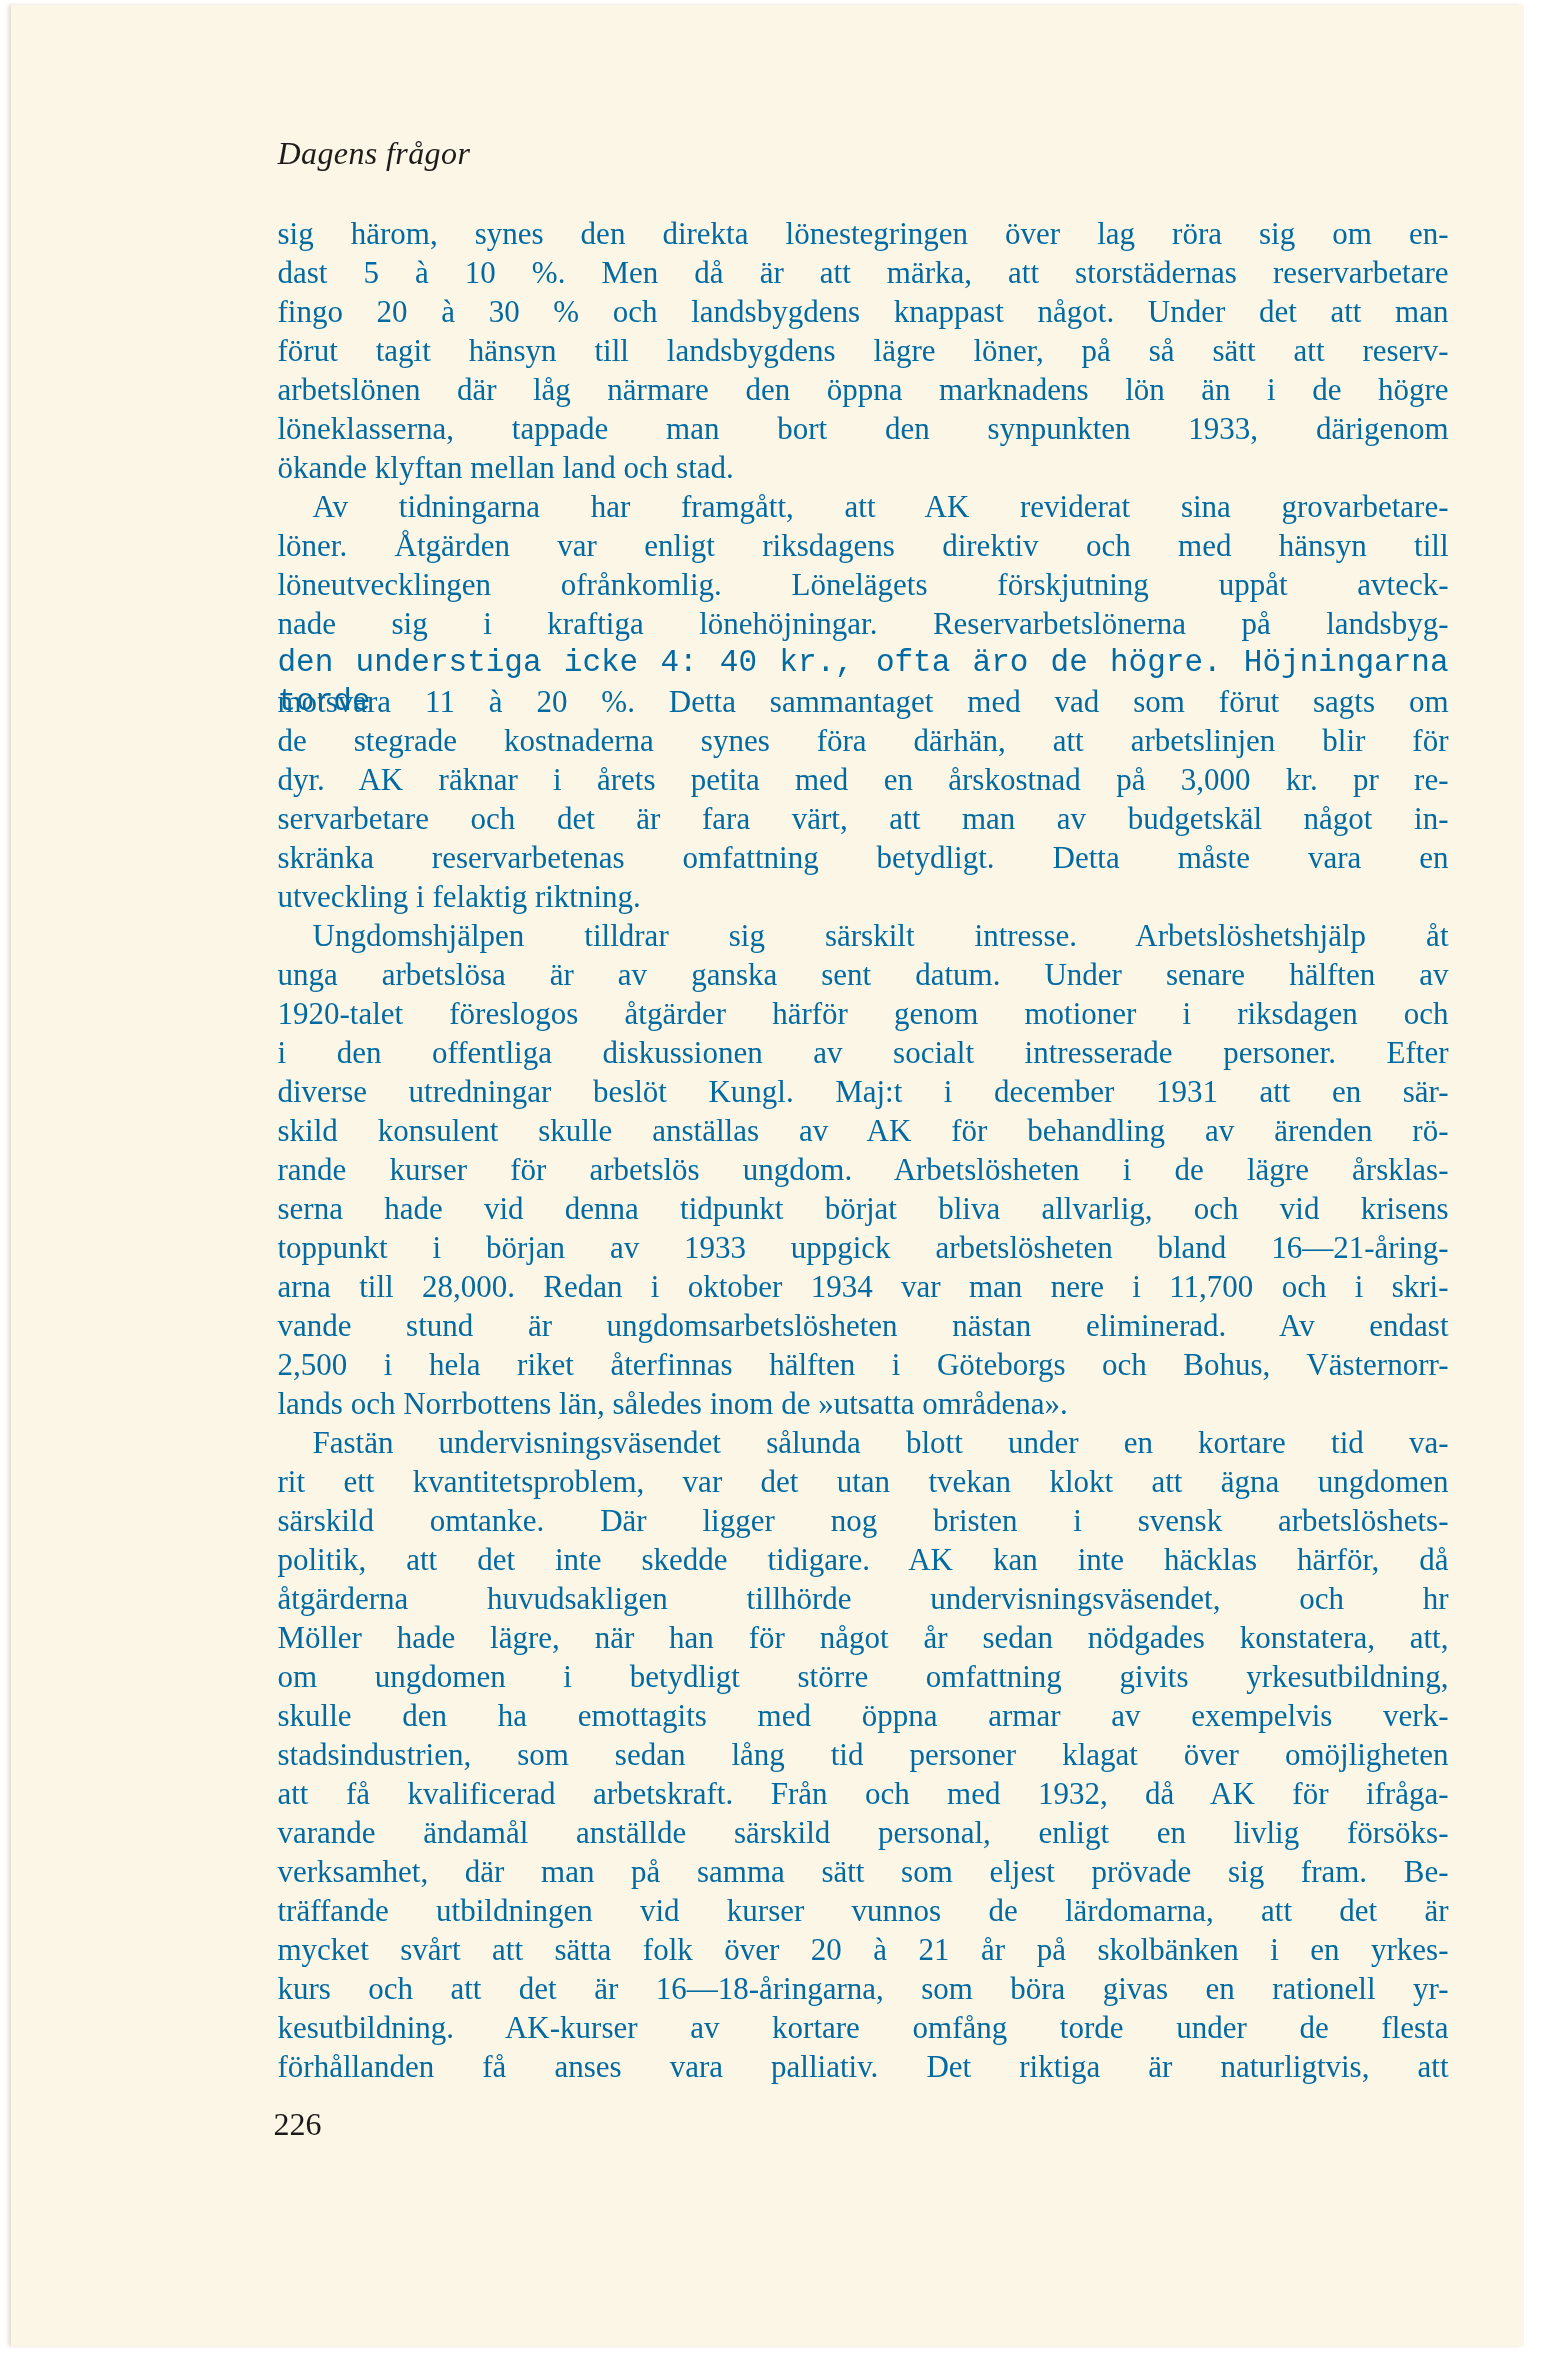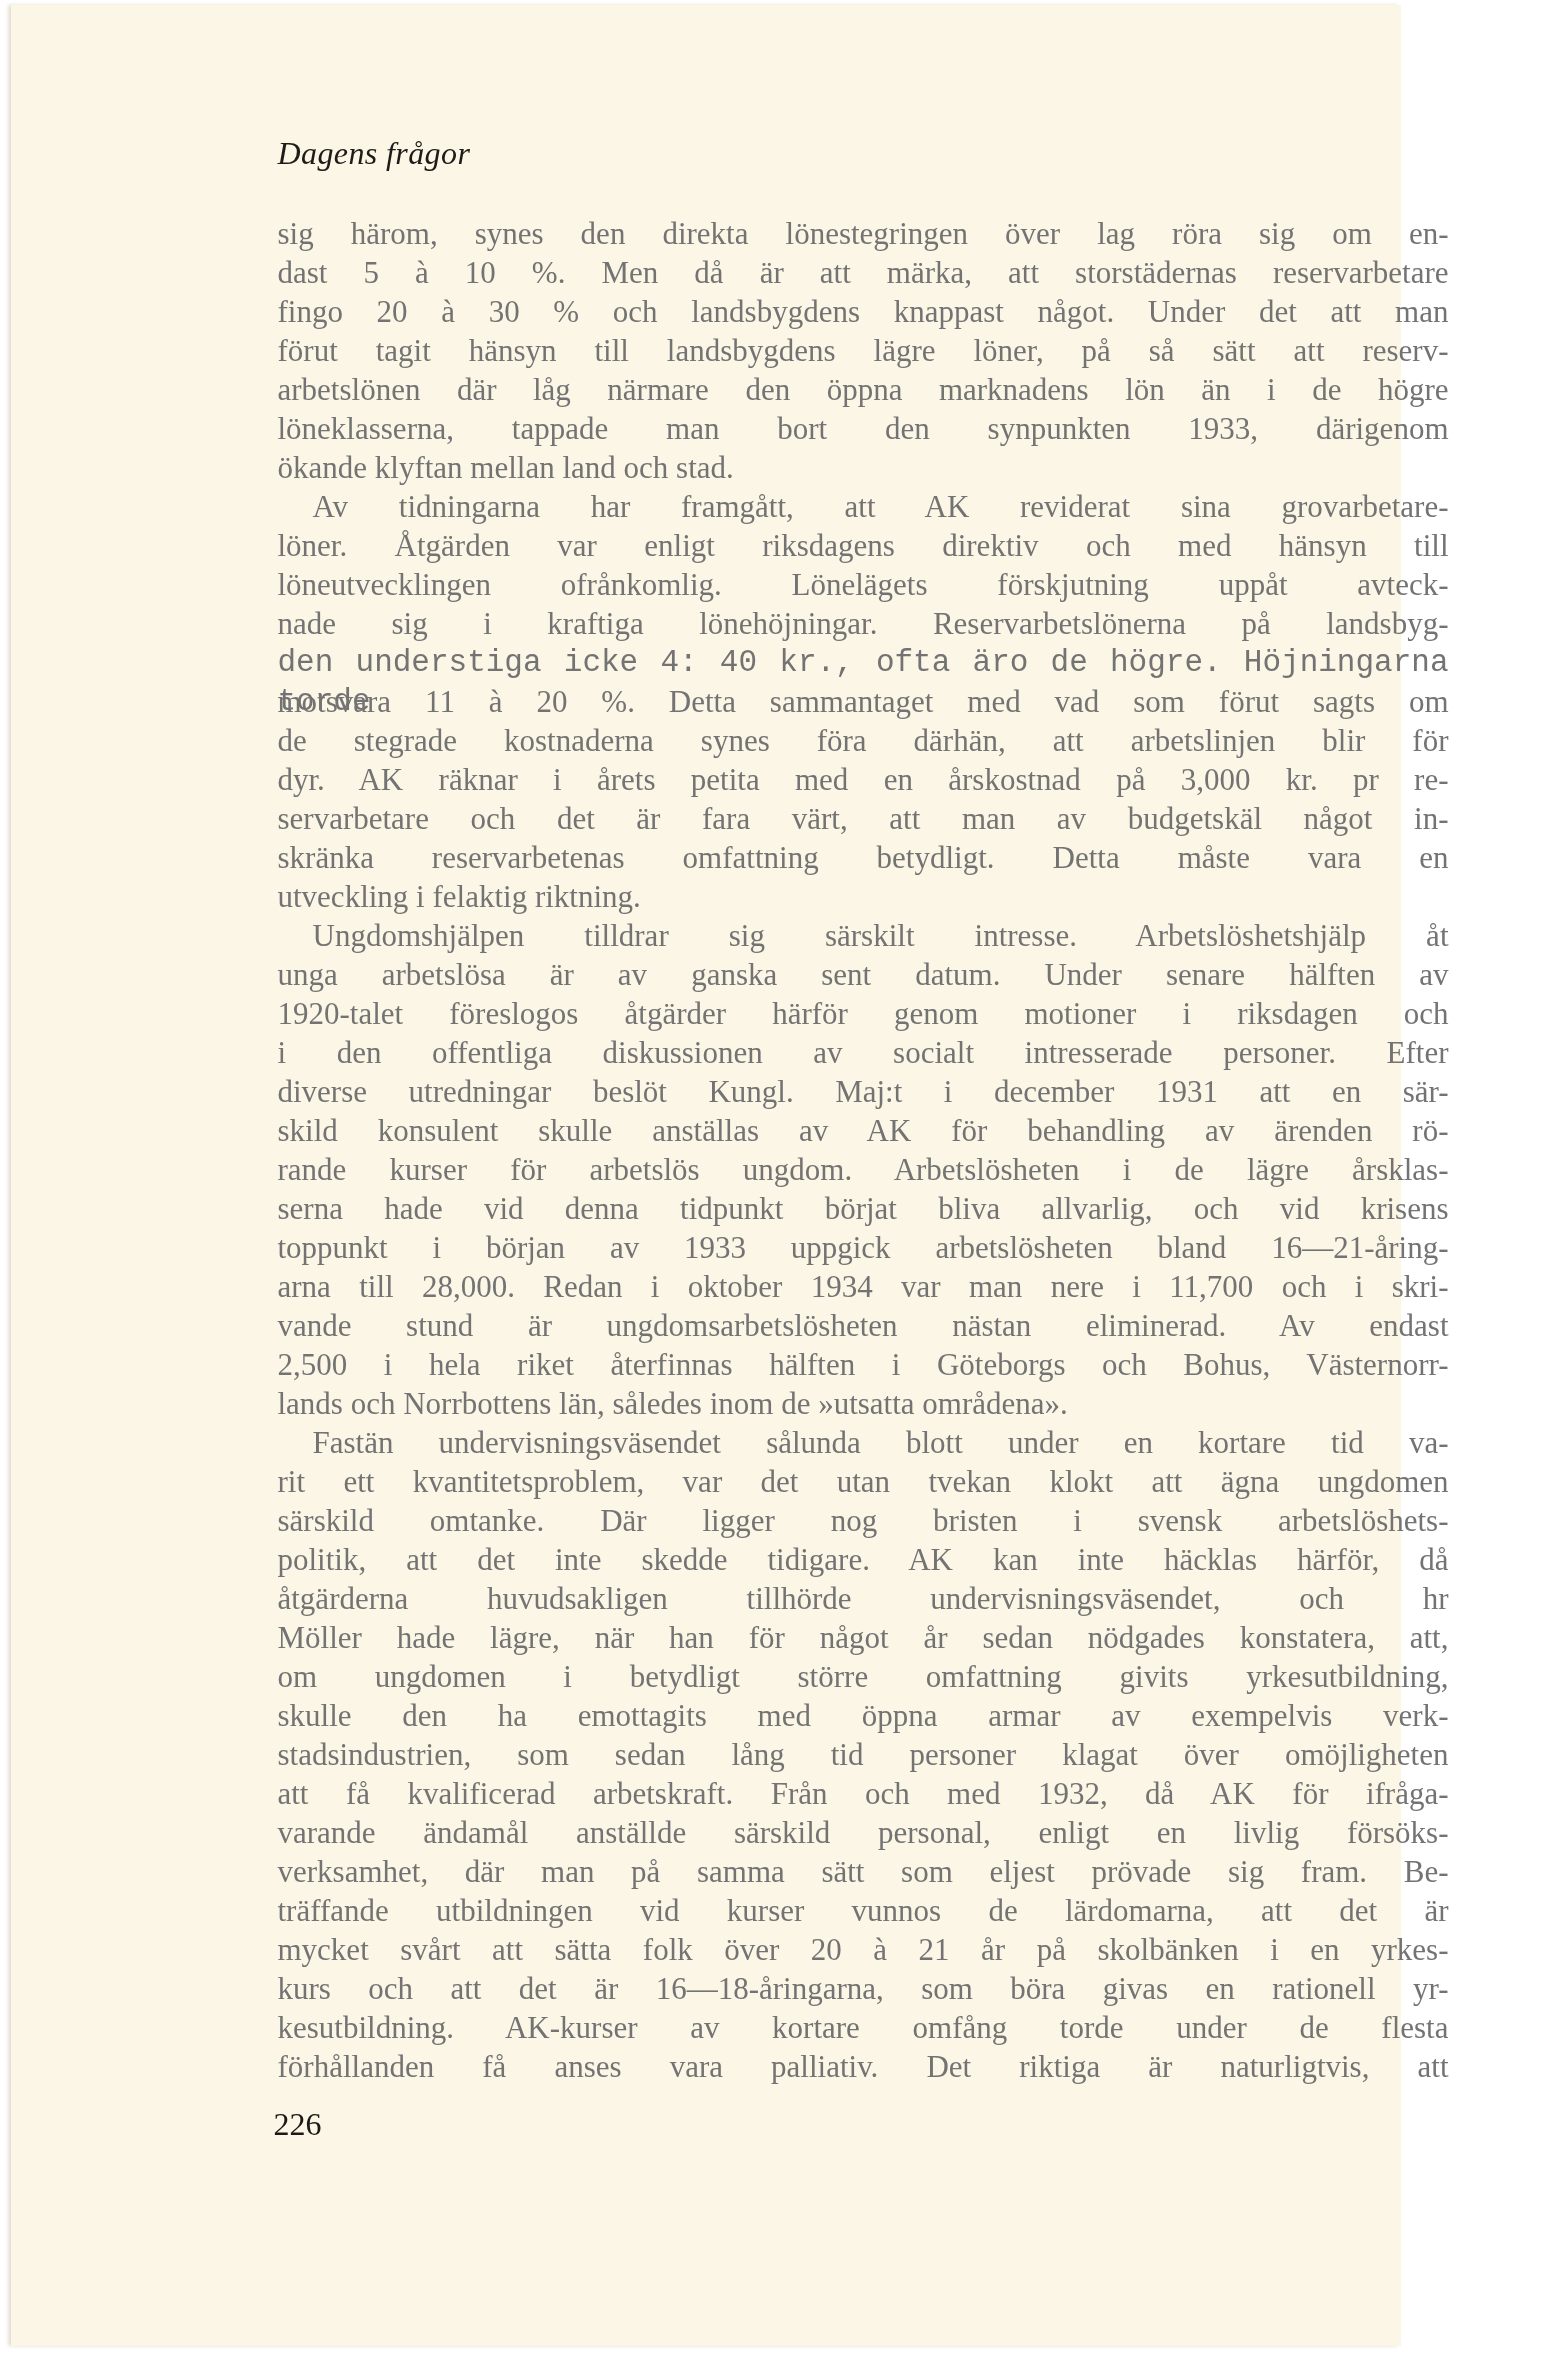--- a/index.html
+++ b/index.html
@@ -4,41 +4,41 @@
 <style>
   html, body { margin: 0; padding: 0; }
   body {
     width: 1562px; height: 2354px; overflow: hidden;
     background: #ffffff;
     position: relative;
   }
   .page {
     position: absolute;
     left: 10.5px; top: 5.3px;
-    width: 1390px; height: 2341px;
+    width: 1513px; height: 2341px;
     background: #fbf6e5;
     box-shadow: -2.6px 0 3.5px rgba(150,120,80,0.25);
   }
   .running-head {
     position: absolute;
     left: 267px; top: 130px;
     font-family: "Liberation Serif", "DejaVu Serif", serif;
     font-style: italic;
     font-size: 32px;
     color: #1e1c1a;
     letter-spacing: 0.4px;
   }
   .body-text {
     position: absolute;
     left: 267px; top: 209px;
     width: 1171px;
     font-family: "Liberation Serif", "DejaVu Serif", serif;
     font-size: 31px;
     line-height: 39px;
-    color: #737373;
+    color: #0369a1;
   }
   .line {
     display: block;
     white-space: nowrap;
     text-align: justify;
     text-align-last: justify;
     height: 39px;
     overflow: visible;
   }
   .line.indent { padding-left: 35px; }

